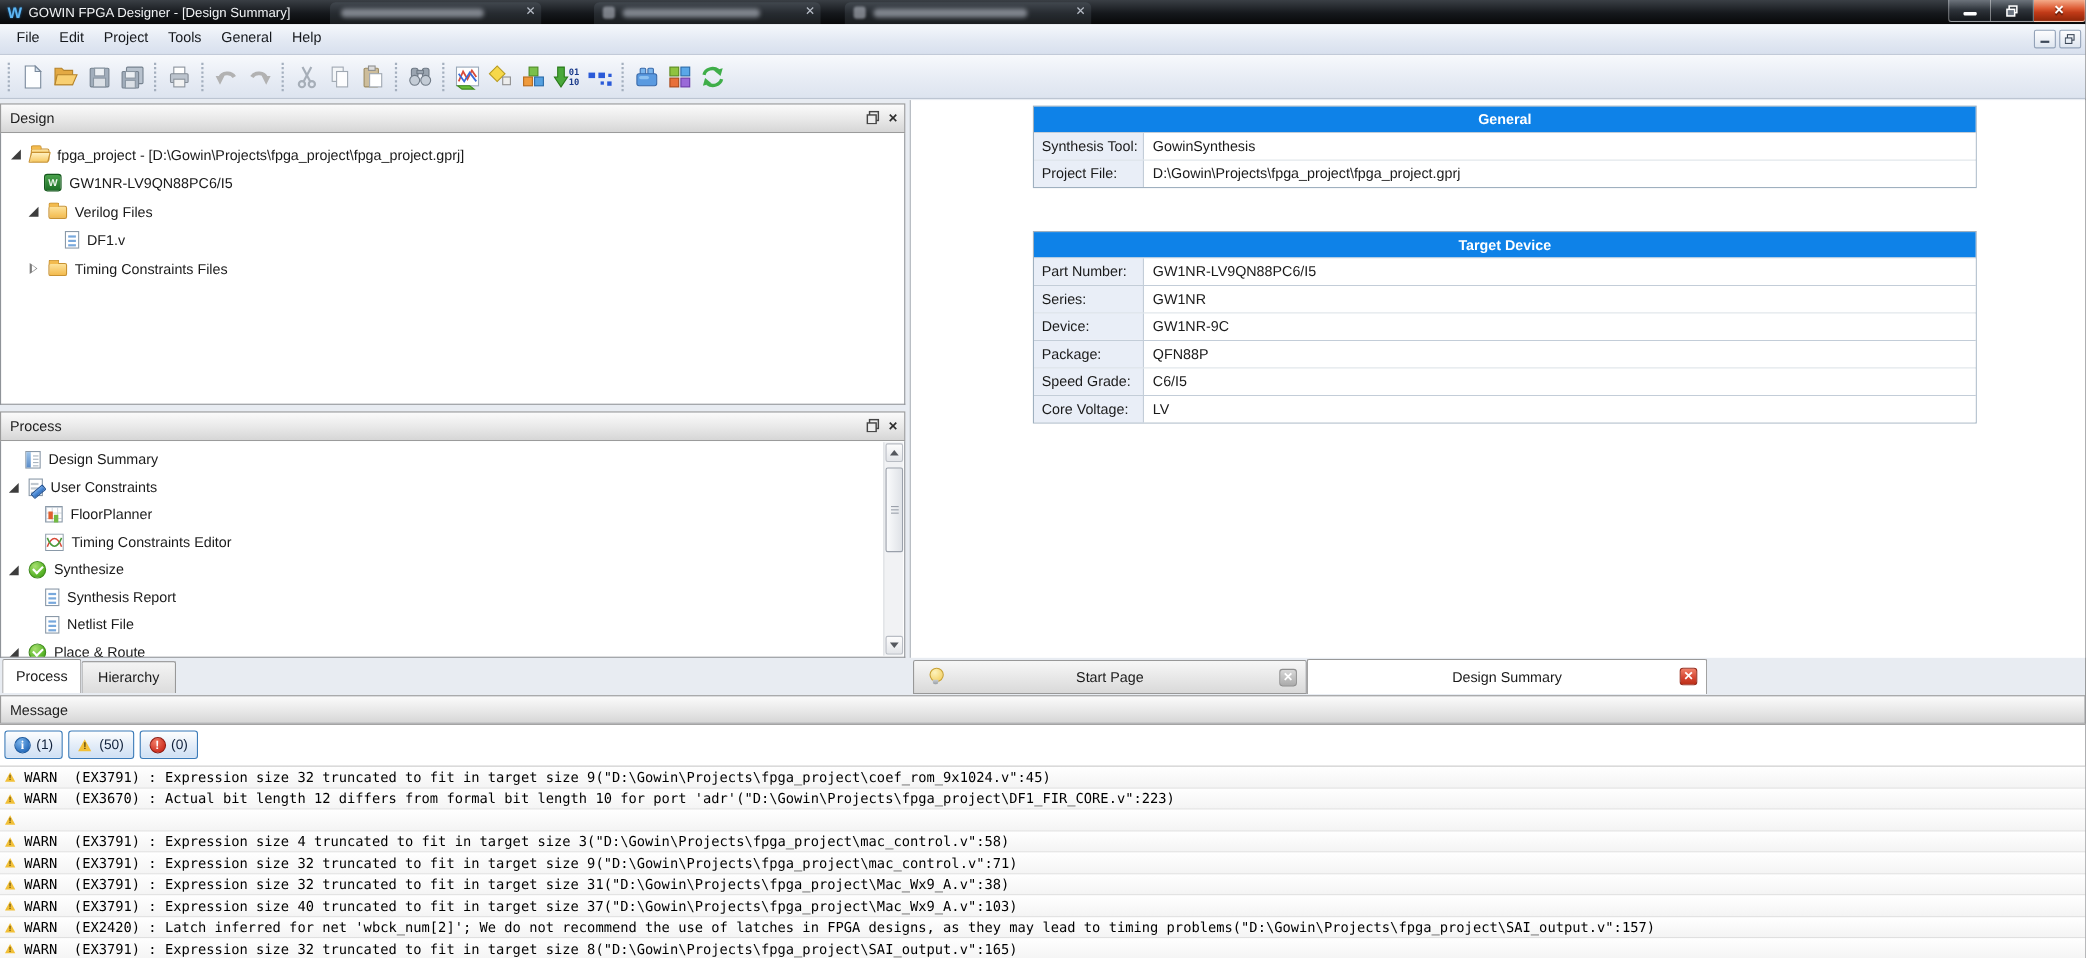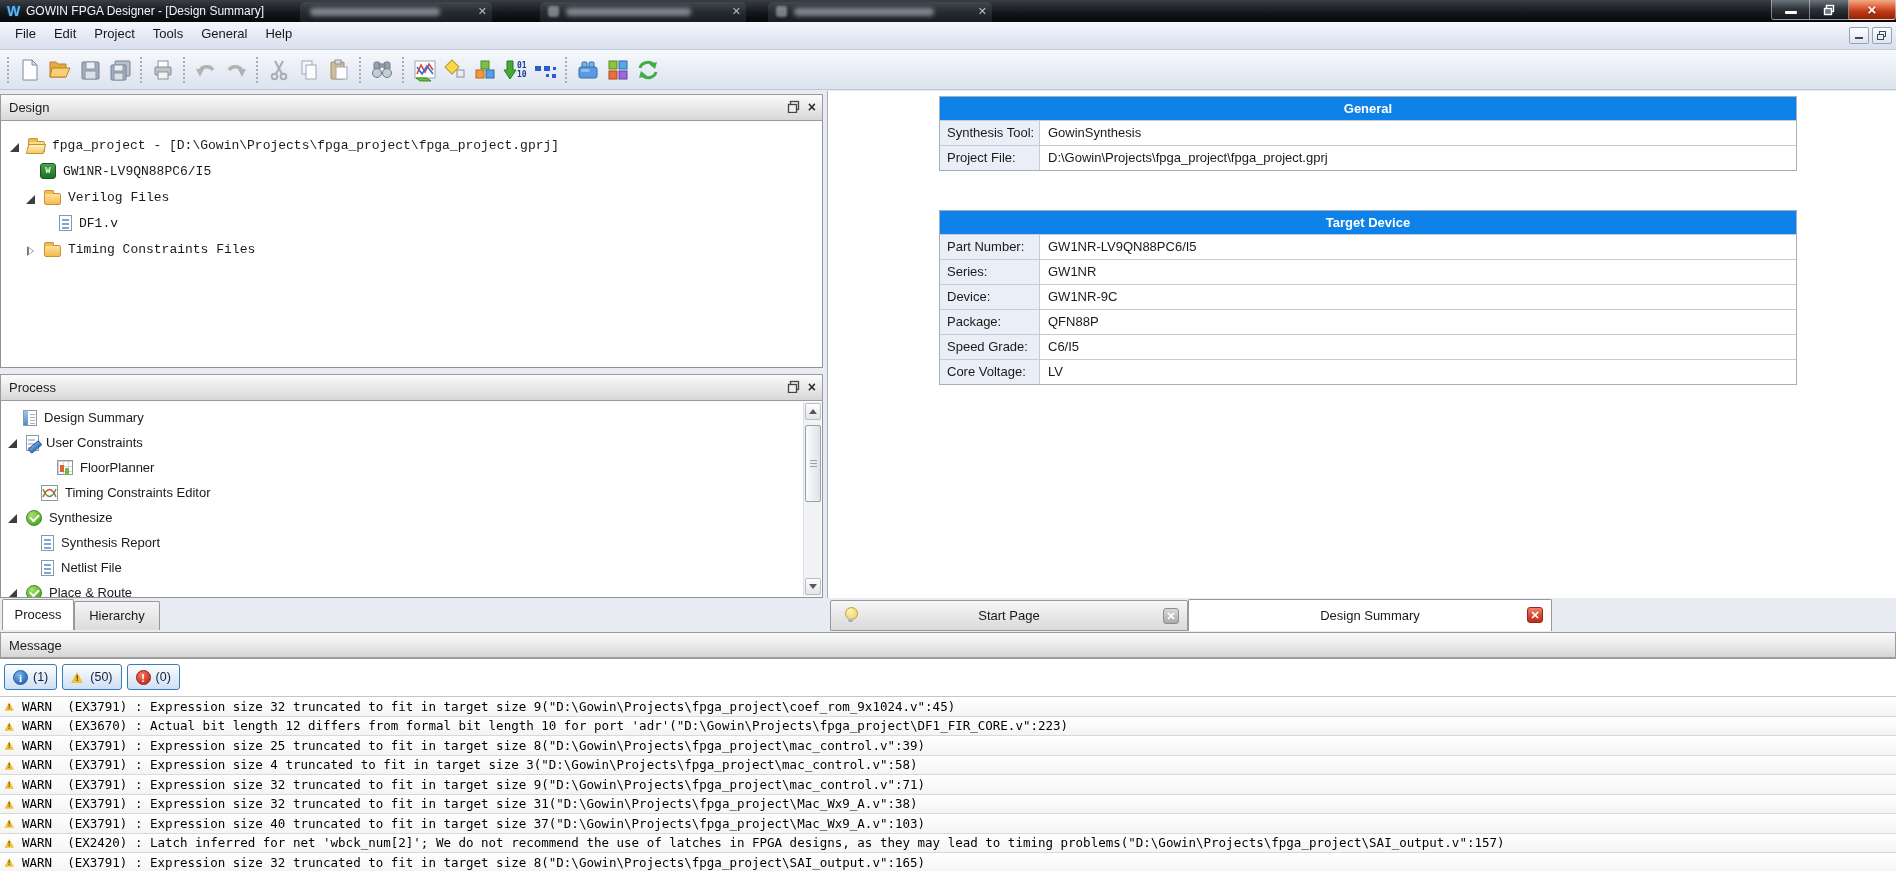--- a/index.html
+++ b/index.html
@@ -61,21 +61,21 @@
   .ph-btns { position:absolute; right:6px; top:5px; display:flex; gap:8px; }
   .ph-float svg { display:block; }
   .ph-close { font-size:14px; font-weight:bold; color:#2c2c2c; line-height:14px; }
   .panel-body { background:#fff; border:1px solid #8f9398; border-top:none; overflow:hidden; }
 
   #design-head  { left:0; top:94px;  width:823px; height:27px; }
   #design-body  { left:0; top:121px; width:823px; height:247px; padding-top:6px; }
   #process-head { left:0; top:374px; width:823px; height:27px; }
   #process-body { left:0; top:401px; width:823px; height:197px; padding-top:4px; }
 
-  .trow { height:26px; display:flex; align-items:flex-end; font-size:13px; white-space:nowrap;font-family:Liberation Mono, monospace; }
+  .trow { height:26px; display:flex; align-items:center; font-size:13px; white-space:nowrap; }
   .prow { height:25px; display:flex; align-items:center; font-size:13px; white-space:nowrap; }
   .tgap { width:7px; flex:none; }
 
   
   .exp { flex:none; width:12px; height:12px; position:relative; }
   .exp-on::before { content:""; position:absolute; left:1px; top:2px; width:0; height:0;
     border-style:solid; border-width:0 0 9px 9px; border-color:transparent transparent #3d3d3d transparent; }
   .exp-off::before { content:""; position:absolute; left:2px; top:1px; width:0; height:0;
     border:5px solid transparent; border-left:7px solid #7c7c7c; }
   .exp-off::after { content:""; position:absolute; left:4px; top:3px; width:0; height:0;
@@ -486,21 +486,21 @@
         <span class="tgap"></span>
       <span>Design Summary</span>
     </div>
     <div class="prow" style="padding-left:6px">
       <i class="exp exp-on"></i>
         <span class="tgap"></span>
       <span class="ic cicon"></span>
         <span class="tgap"></span>
       <span>User Constraints</span>
     </div>
-    <div class="prow" style="padding-left:56px">
+    <div class="prow" style="padding-left:40px">
       <span class="ic fpicon"></span>
         <span class="tgap"></span>
       <span>FloorPlanner</span>
     </div>
     <div class="prow" style="padding-left:40px">
       <svg class="ic" width="17" height="16" viewBox="0 0 17 16">
         <rect x="0.5" y="0.5" width="16" height="15" fill="#fff" stroke="#8a99a8"></rect>
         <path d="M2 12 C6 2, 11 2, 15 12" fill="none" stroke="#d84a3a" stroke-width="1.4"></path>
         <path d="M2 4 C6 14, 11 14, 15 4" fill="none" stroke="#4a9a3a" stroke-width="1.4"></path>
       </svg>
@@ -624,21 +624,20 @@
       <div class="msg-row">
         <span class="ic warn-tri"></span>
         <span class="msg-text">WARN  (EX3791) : Expression size 32 truncated to fit in target size 9("D:\Gowin\Projects\fpga_project\coef_rom_9x1024.v":45)</span>
       </div>
       <div class="msg-row">
         <span class="ic warn-tri"></span>
         <span class="msg-text">WARN  (EX3670) : Actual bit length 12 differs from formal bit length 10 for port 'adr'("D:\Gowin\Projects\fpga_project\DF1_FIR_CORE.v":223)</span>
       </div>
       <div class="msg-row">
         <span class="ic warn-tri"></span>
-        <span class="msg-text">WARN  (EX3791) : Expression size 25 truncated to fit in target size 8("D:\Gowin\Projects\fpga_project\mac_control.v":39)</span>
       </div>
       <div class="msg-row">
         <span class="ic warn-tri"></span>
         <span class="msg-text">WARN  (EX3791) : Expression size 4 truncated to fit in target size 3("D:\Gowin\Projects\fpga_project\mac_control.v":58)</span>
       </div>
       <div class="msg-row">
         <span class="ic warn-tri"></span>
         <span class="msg-text">WARN  (EX3791) : Expression size 32 truncated to fit in target size 9("D:\Gowin\Projects\fpga_project\mac_control.v":71)</span>
       </div>
       <div class="msg-row">

